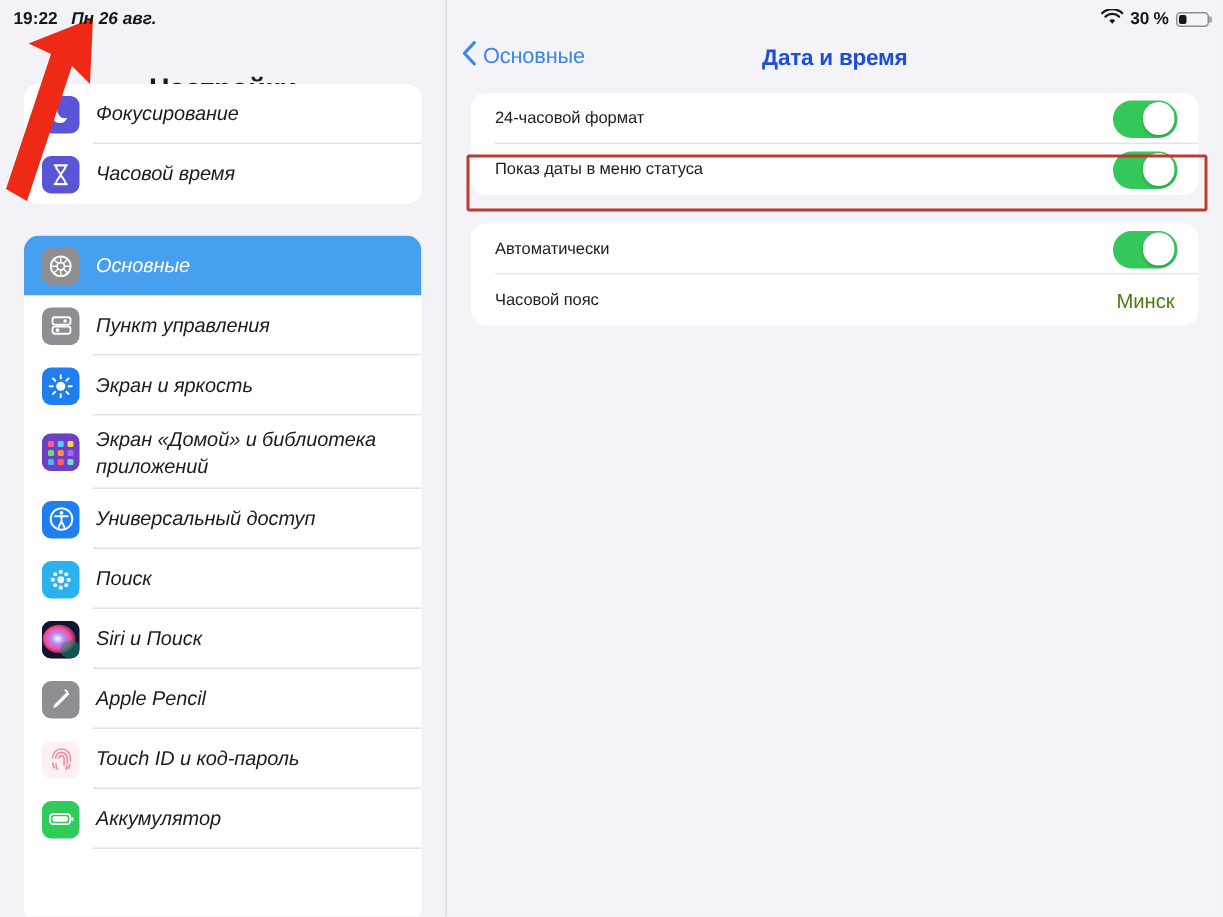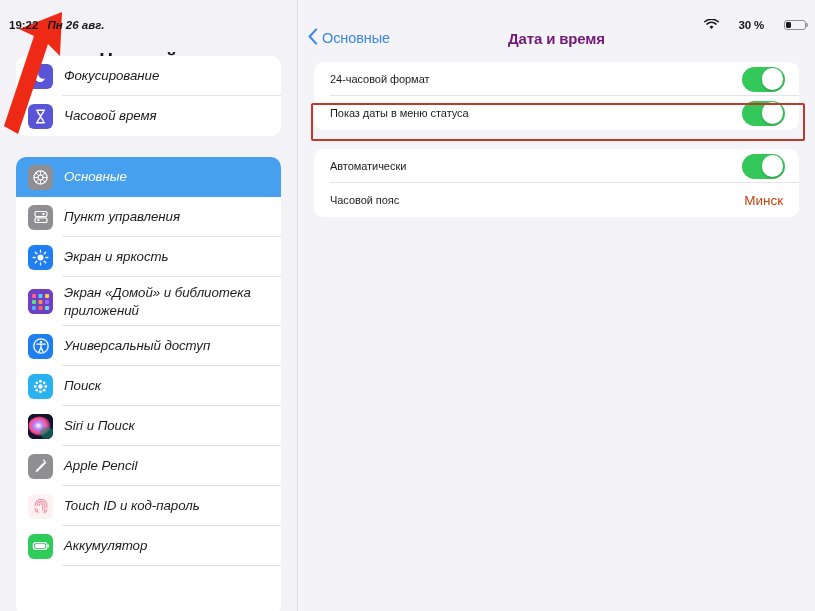--- a/index.html
+++ b/index.html
@@ -10,29 +10,29 @@
     overflow: hidden;
   }
   #root {
     position: relative;
     width: 815px; height: 611px;
     background: #f2f2f7;
   }
 
   
   .statusbar {
-    position: absolute; top: 16px; left: 0;
+    position: absolute; top: 4px; left: 0;
     width: 815px; height: 18px;
     display: flex; align-items: center;
     font-size: 11.5px; font-weight: 700; color: #16171a;
     z-index: 30;
     padding: 0 9px;
   }
   .sb-left { display: flex; align-items: center; gap: 9px; }
-  .sb-right { margin-left: auto; display: flex; align-items: center; gap: 20px; }
+  .sb-right { margin-left: auto; display: flex; align-items: center; gap: 5px; }
   .sb-date { font-weight: 700; font-style: italic; }
   .wifi-icon { display: block; }
   .batt-pct { font-weight: 700; font-size: 11.5px; letter-spacing: -0.2px; }
   .batt {
     position: relative;
     width: 22px; height: 10.5px;
     border: 1.3px solid rgba(20,20,22,0.45);
     border-radius: 3px;
     display: flex; align-items: center;
     padding: 1.2px;
@@ -123,21 +123,21 @@
   }
   .back-btn {
     display: flex; align-items: center; gap: 4px;
     margin-left: 10px;
     cursor: pointer;
   }
   .back-label { font-size: 14.5px; color: #3c86e8; letter-spacing: -0.1px; }
   .detail-title {
     position: absolute; left: 0; right: 0;
     text-align: center;
-    font-size: 15px; font-weight: 700; color: #701a75;
+    font-size: 15px; font-weight: 700; color: #1d4ed8;
     letter-spacing: -0.15px;
     pointer-events: none;
   }
 
   .detail-body {
     position: absolute; top: 62px; left: 0;
     width: 517px; height: 549px;
     padding: 0 16px;
   }
   .dcard {
@@ -152,21 +152,21 @@
     height: 34px;
     padding: 0 14px 0 16px;
     background: #ffffff;
   }
   .drow .dsep {
     position: absolute; left: 16px; right: 0; bottom: 0;
     height: 1px; background: #e4e4e8;
   }
   .drow-label { font-size: 11px; color: #1b1c1f; letter-spacing: -0.05px; }
   .drow-value {
-    margin-left: auto; font-size: 13.5px; color: #c2410c;
+    margin-left: auto; font-size: 13.5px; color: #4d7c0f;
     letter-spacing: -0.05px; padding-right: 2px;
   }
 
   .toggle {
     margin-left: auto;
     width: 43px; height: 25px;
     border-radius: 13px;
     background: #34c759;
     position: relative;
     flex: 0 0 43px;

